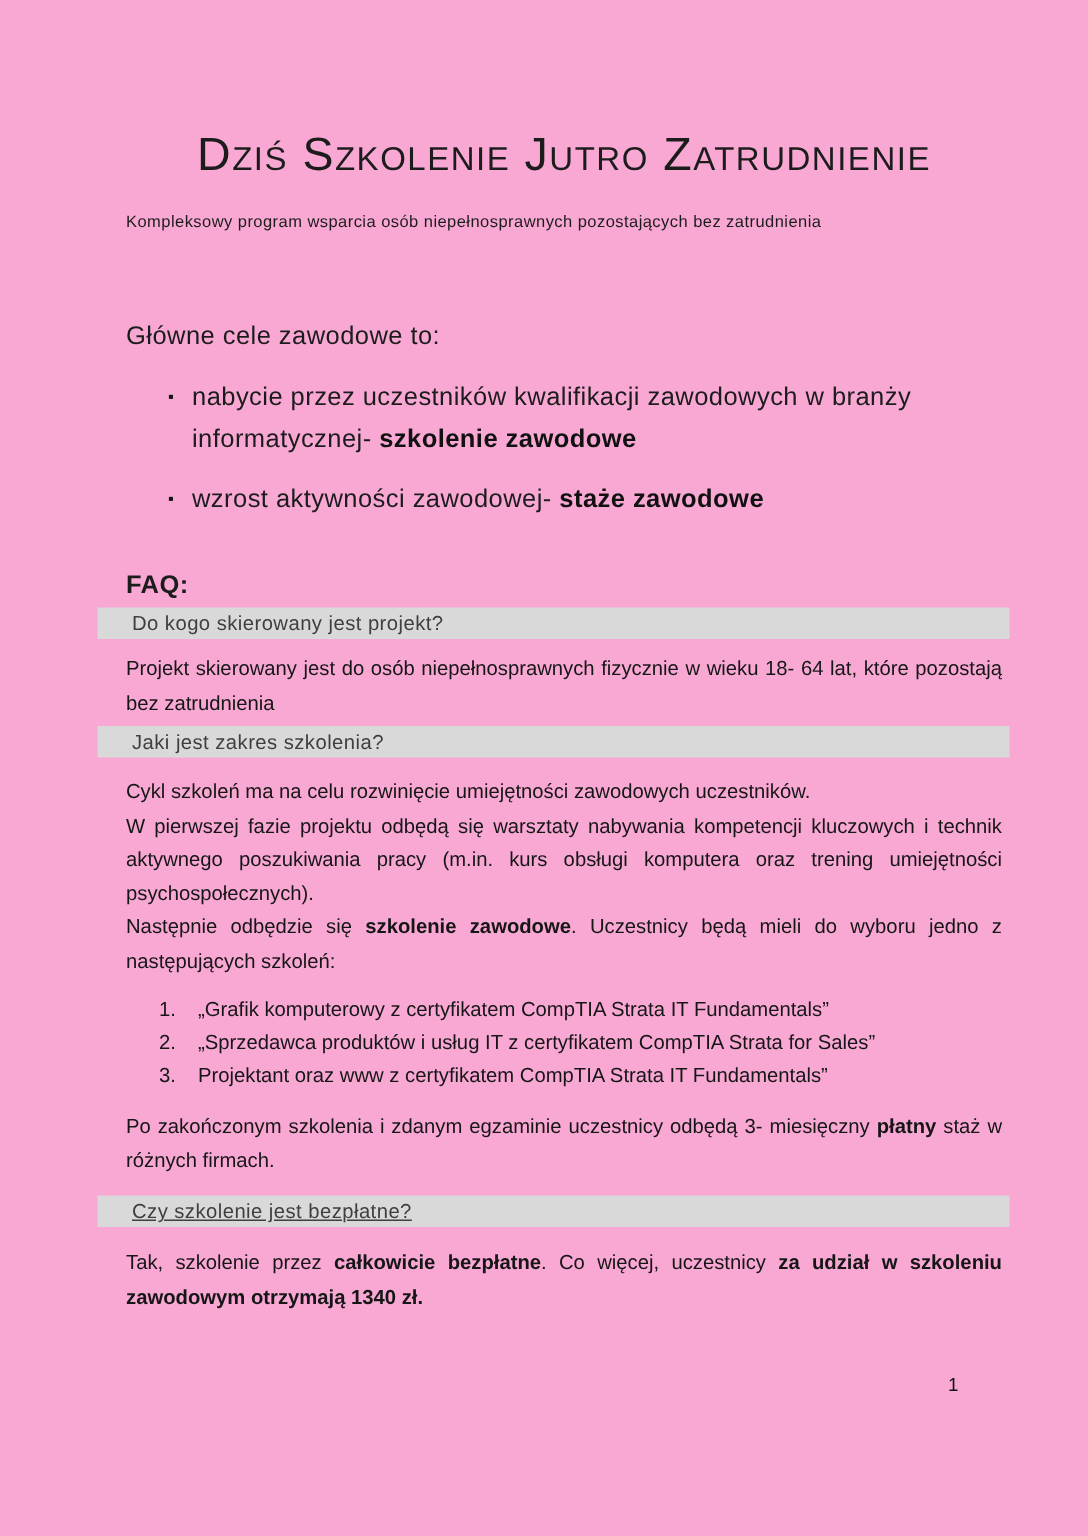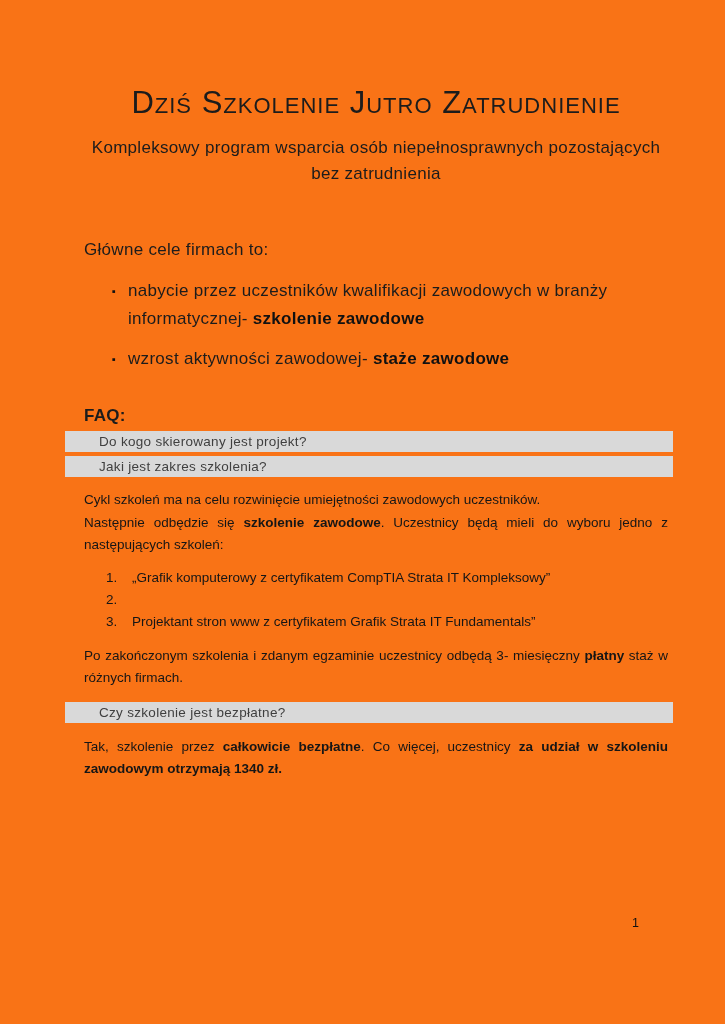--- a/index.html
+++ b/index.html
@@ -1,41 +1,40 @@
 <!DOCTYPE html>
 <html><head>
 <meta charset="utf-8">
 <style>
   html,body { margin:0; padding:0; background:#888; }
   .page {
     position:relative;
     width:725px; height:1024px;
     margin:0 auto;
-    background:#f97316;
+    background:#f9a8d4;
     font-family:"Liberation Sans", sans-serif;
     color:#161616;
     overflow:hidden;
   }
   .content { margin-left:84px; margin-right:57px; }
 
   
   .gothic { font-family:"Liberation Sans", sans-serif; letter-spacing:0.3px; color:#1c1c1c; }
 
   .title {
     margin:0; padding-top:84px;
     font-size:31px; font-weight:400;
     font-variant:small-caps;
     letter-spacing:1px;
     text-align:center;
     line-height:1.2;
   }
   .subtitle {
     margin:14px 0 0 0;
-    font-size:17px; font-weight:400;
-    text-align:center;
+    font-size:11px; font-weight:400;
     line-height:26px;
   }
   .goals-heading {
     margin:52px 0 0 0;
     font-size:17px; font-weight:400;
     line-height:22px;
   }
   .bullets { margin-top:16px; }
   .bullet-item {
     display:flex;
@@ -52,21 +51,21 @@
   .bullet-text b { font-weight:bold; color:#111; }
 
   .faq-heading {
     margin:32px 0 0 0;
     font-size:17px; font-weight:700;
     line-height:22px;
   }
   .qbar {
     margin-top:4px;
     margin-left:-19px; margin-right:-5px;
-    padding-left:34px;
+    padding-left:23px;
     height:21px; line-height:21px;
     background:#d9d9d9;
     color:#3f3f3f;
     font-size:13.5px;
   }
   .body-p {
     margin:0;
     font-size:13.5px;
     line-height:22.5px;
     text-align:justify;
@@ -79,72 +78,75 @@
   .a2p2 { margin-top:0; }
   .a2p3 { margin-top:0; }
   .course-list { margin:10px 0 0 0; }
   .course-item {
     display:flex;
     padding-left:22px;
     font-size:13.5px; line-height:22px;
   }
   .course-num { flex:0 0 auto; width:26px; }
   .a2p4 { margin-top:12px; }
-  .qbar3 { margin-top:12px; }
+  .qbar3 { margin-top:12px;text-decoration:underline; }
   .a3 { margin-top:13px; }
 
   .page-number {
     position:absolute;
     top:916px; right:86px;
     font-size:12.5px;
     color:#111;
     font-family:"Liberation Sans", sans-serif;
   }
 </style>
 </head>
 <body>
 
 <div class="page">
   <div class="content">
 
     <h1 class="title gothic">Dziś Szkolenie Jutro Zatrudnienie</h1>
     <p class="subtitle gothic">Kompleksowy program wsparcia osób niepełnosprawnych pozostających bez zatrudnienia</p>
 
-    <p class="goals-heading gothic">Główne cele firmach to:</p>
+    <p class="goals-heading gothic">Główne cele zawodowe to:</p>
 
     <div class="bullets">
       <div class="bullet-item gothic">
         <span class="bullet-marker">▪</span>
         <span class="bullet-text"><span>nabycie przez uczestników kwalifikacji zawodowych w branży informatycznej- </span><b>szkolenie zawodowe</b></span>
       </div>
       <div class="bullet-item gothic">
         <span class="bullet-marker">▪</span>
         <span class="bullet-text"><span>wzrost aktywności zawodowej- </span><b>staże zawodowe</b></span>
       </div>
     </div>
 
     <p class="faq-heading gothic">FAQ:</p>
 
     <div class="qbar gothic">Do kogo skierowany jest projekt?</div>
+    <p class="body-p a1">Projekt skierowany jest do osób niepełnosprawnych fizycznie w wieku 18- 64 lat, które pozostają bez zatrudnienia</p>
 
     <div class="qbar gothic">Jaki jest zakres szkolenia?</div>
     <p class="body-p a2p1">Cykl szkoleń ma na celu rozwinięcie umiejętności zawodowych uczestników.</p>
+    <p class="body-p a2p2">W pierwszej fazie projektu odbędą się warsztaty nabywania kompetencji kluczowych i technik aktywnego poszukiwania pracy (m.in. kurs obsługi komputera oraz trening umiejętności psychospołecznych).</p>
     <p class="body-p a2p3"><span>Następnie odbędzie się </span><b>szkolenie zawodowe</b><span>. Uczestnicy będą mieli do wyboru jedno z następujących szkoleń:</span></p>
 
     <div class="course-list">
       <div class="course-item">
         <span class="course-num">1.</span>
-        <span>„Grafik komputerowy z certyfikatem CompTIA Strata IT Kompleksowy”</span>
+        <span>„Grafik komputerowy z certyfikatem CompTIA Strata IT Fundamentals”</span>
       </div>
       <div class="course-item">
         <span class="course-num">2.</span>
+        <span>„Sprzedawca produktów i usług IT z certyfikatem CompTIA Strata for Sales”</span>
       </div>
       <div class="course-item">
         <span class="course-num">3.</span>
-        <span>Projektant stron www z certyfikatem Grafik Strata IT Fundamentals”</span>
+        <span>Projektant oraz www z certyfikatem CompTIA Strata IT Fundamentals”</span>
       </div>
     </div>
 
     <p class="body-p a2p4"><span>Po zakończonym szkolenia i zdanym egzaminie uczestnicy odbędą 3- miesięczny </span><b>płatny</b><span> staż w różnych firmach.</span></p>
 
     <div class="qbar qbar3 gothic">Czy szkolenie jest bezpłatne?</div>
     <p class="body-p a3"><span>Tak, szkolenie przez </span><b>całkowicie bezpłatne</b><span>. Co więcej, uczestnicy </span><b>za udział w szkoleniu zawodowym otrzymają 1340 zł.</b></p>
 
   </div>
 

